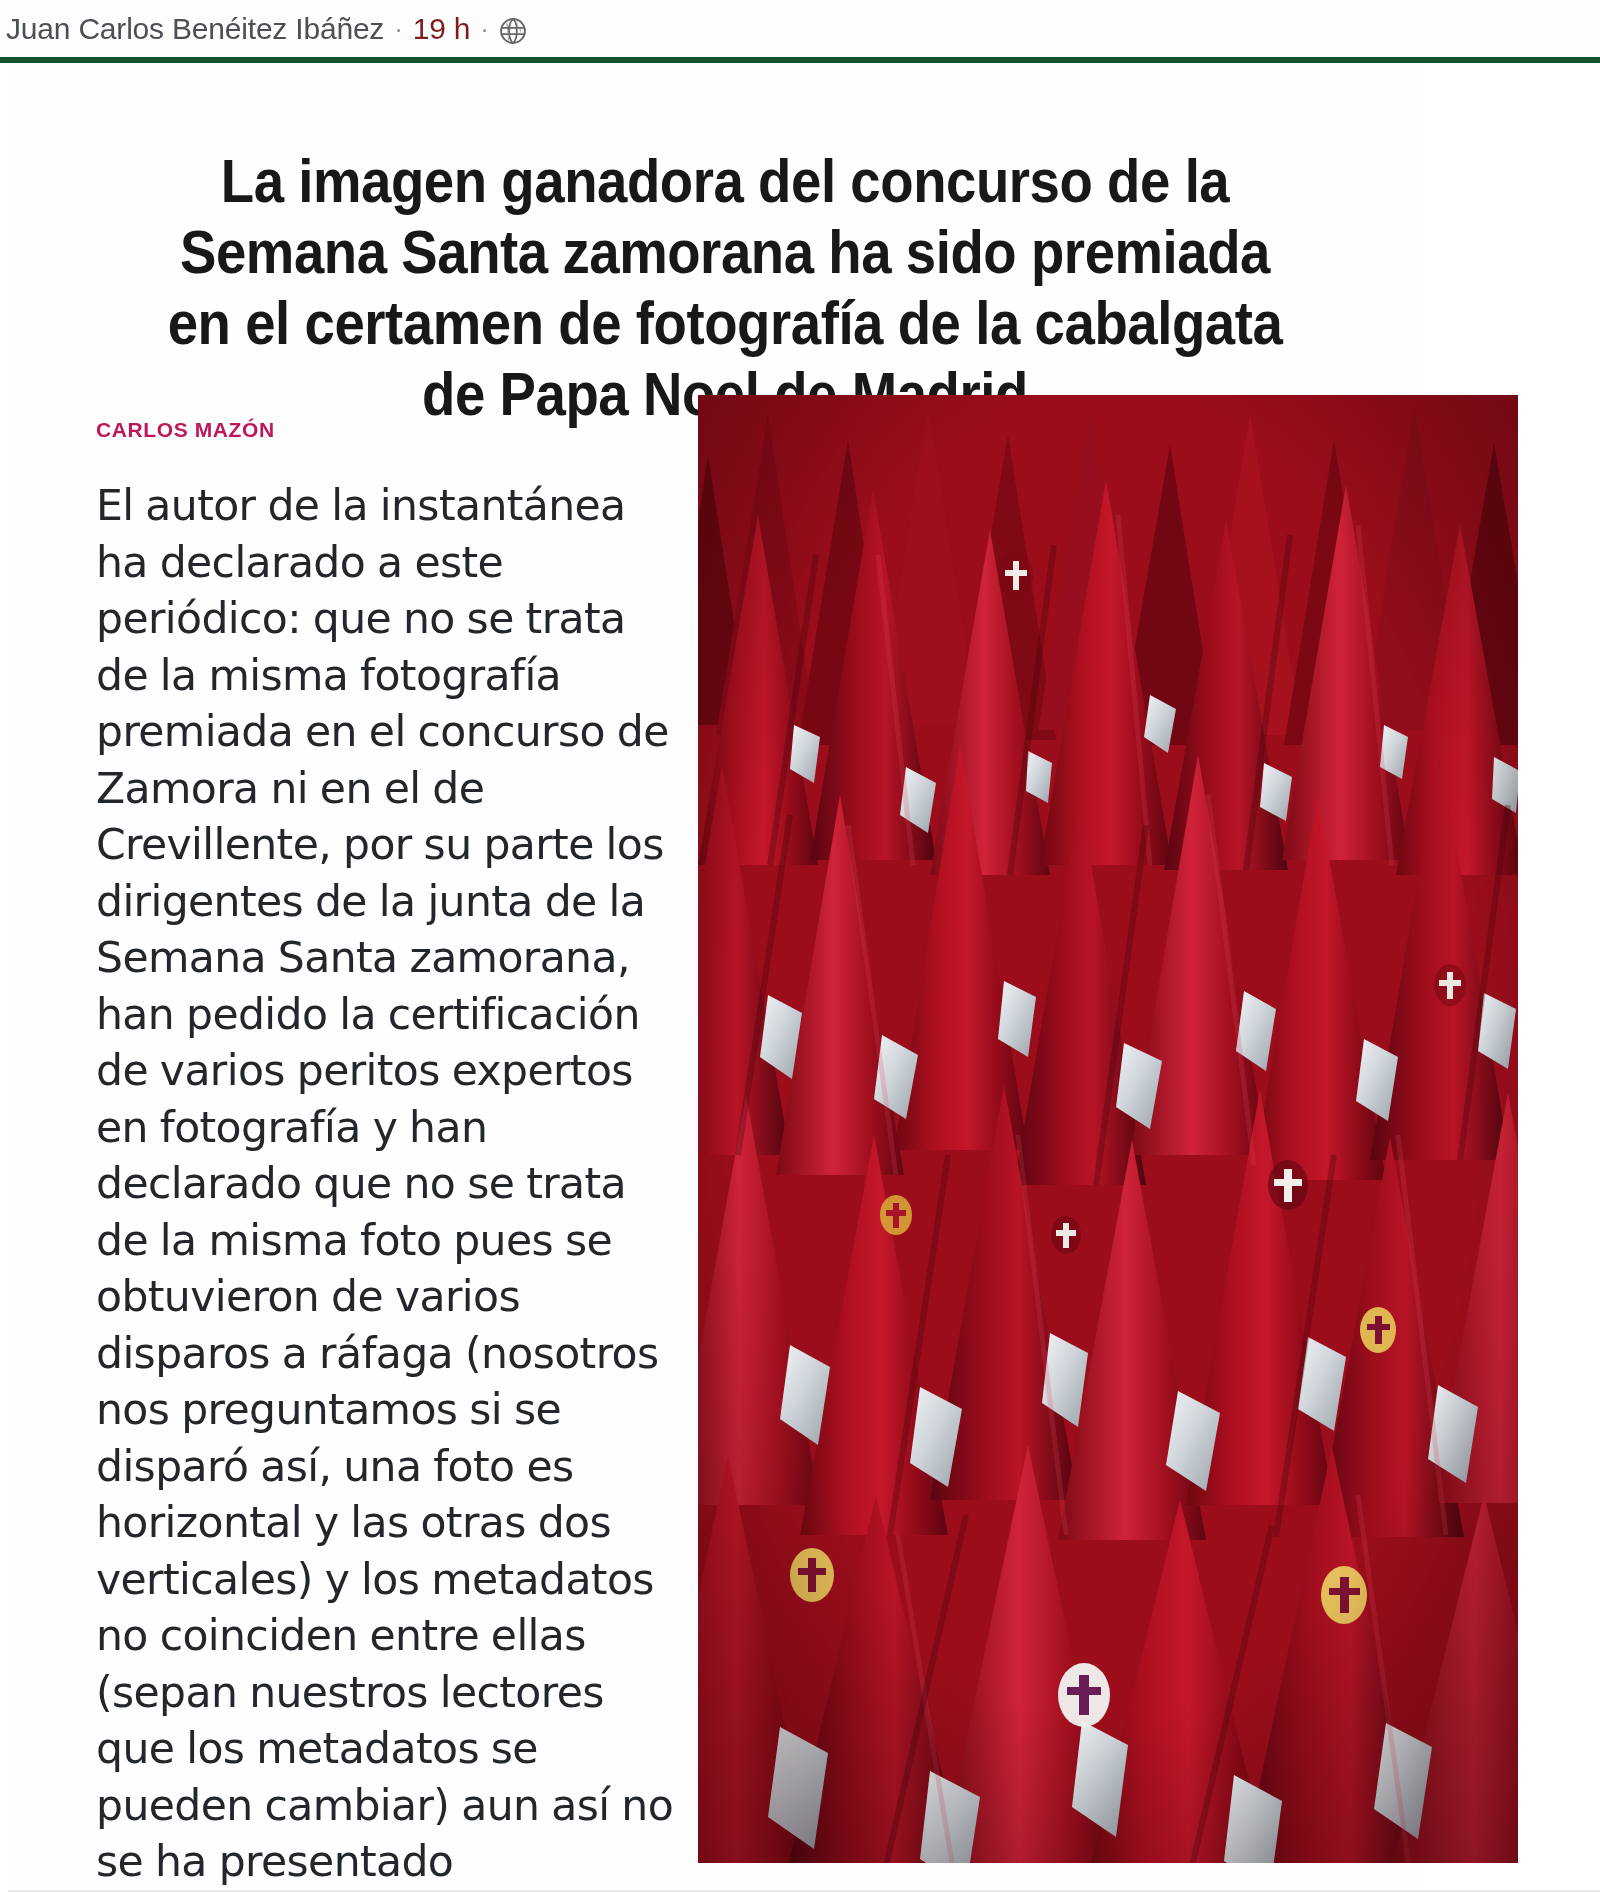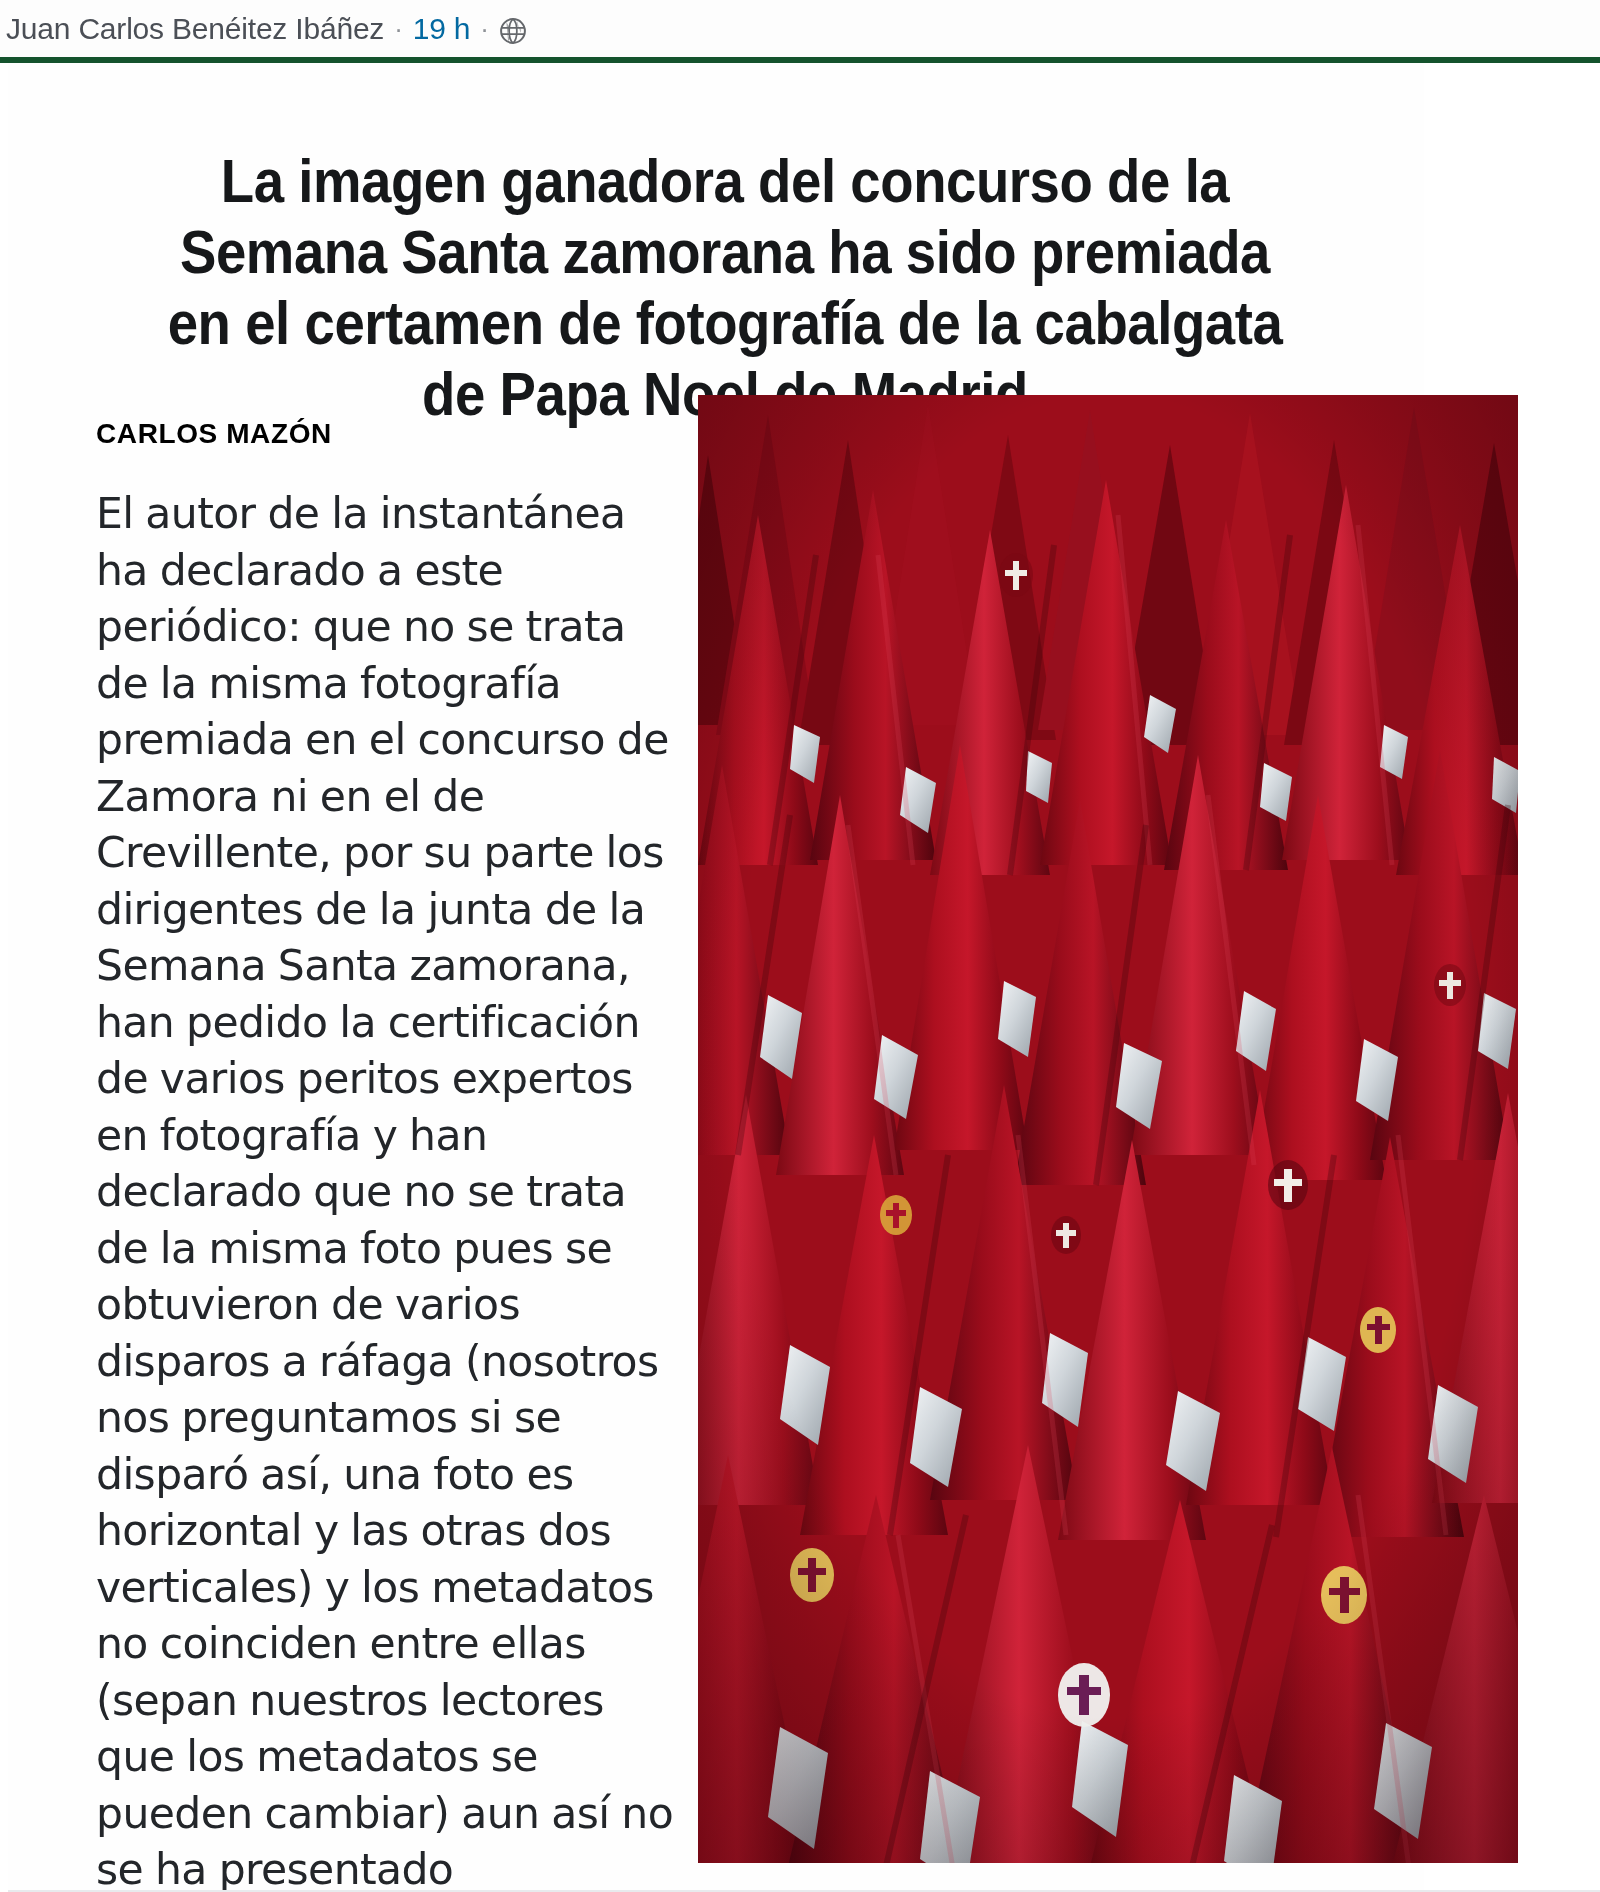--- a/index.html
+++ b/index.html
@@ -32,21 +32,21 @@
     align-items: center;
     gap: 10px;
     font-size: 30px;
     color: #606770;
     font-family: "Liberation Sans", sans-serif;
     letter-spacing: -0.2px;
     white-space: nowrap;
   }
   .meta-author { color: #4b4f56; }
   .meta-dot { color: #8d9196; font-size: 26px; }
-  .meta-time { color: #0369a1; text-align: right; }
+  .meta-time { color: #7f1d1d; text-align: right; }
   .globe-icon {
     display: inline-block;
     width: 28px; height: 28px;
     position: relative;
     top: 2px;
   }
   .globe-icon svg { display: block; }
 
   
   .article {
@@ -86,23 +86,23 @@
   .text-col {
     position: absolute;
     left: 88px;
     top: 355px;
     width: 580px;
   }
 
   .byline {
     font-family: "Liberation Sans", sans-serif;
     font-weight: bold;
-    font-size: 28px;
+    font-size: 21px;
     letter-spacing: 0.6px;
-    color: #000000;
+    color: #be185d;
     margin-bottom: 36px;
   }
 
   .body-text {
     font-family: "DejaVu Sans", sans-serif;
     font-size: 42.5px;
     line-height: 56.5px;
     color: #23262a;
     letter-spacing: -0.6px;
     word-spacing: -1px;

